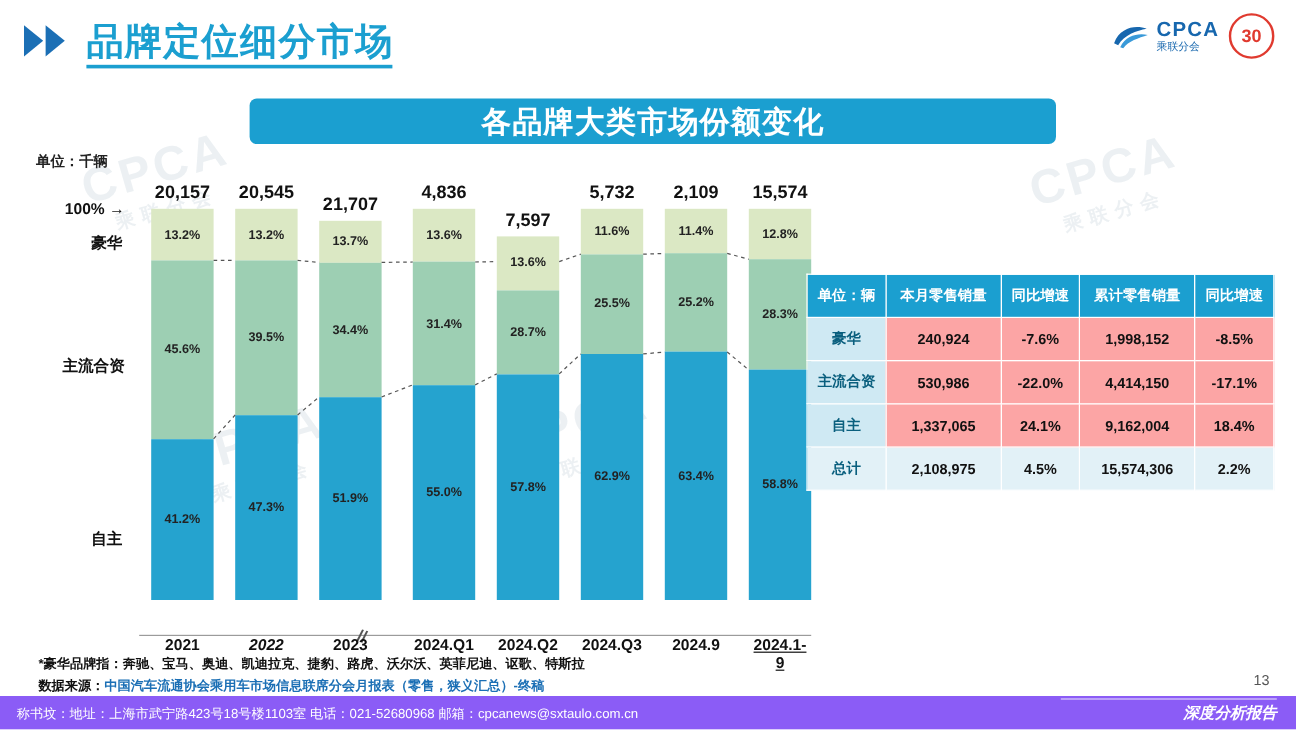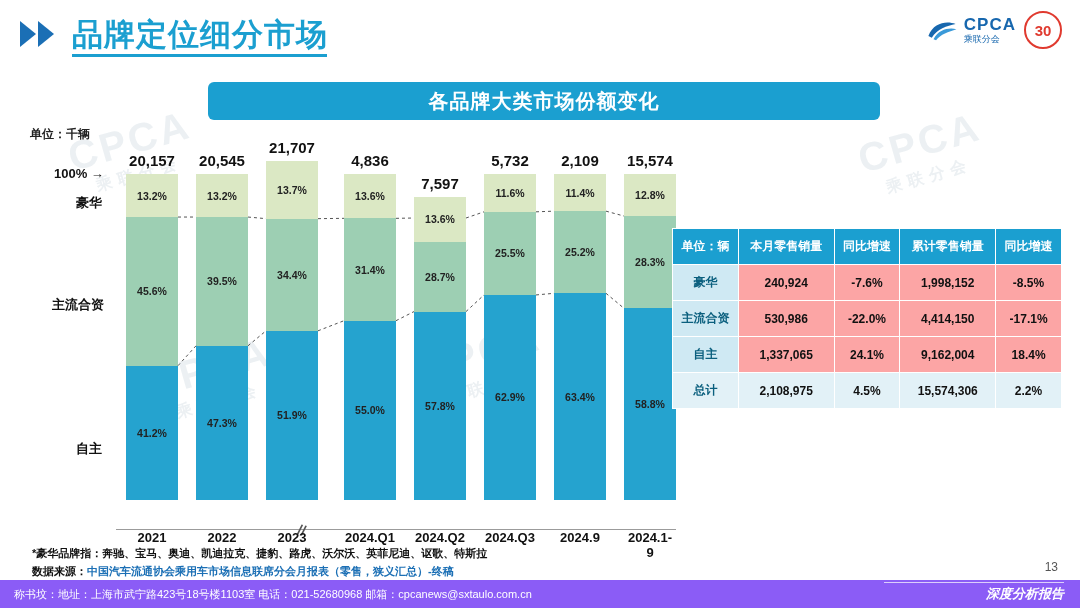--- a/index.html
+++ b/index.html
@@ -40,21 +40,21 @@
     width:34px;height:34px;border-radius:50%;
     border:2px solid #e03a2f;color:#e03a2f;
     display:flex;align-items:center;justify-content:center;
     font-size:15px;font-weight:bold;
   }
   
   .banner{
     position:absolute;left:208px;top:82px;width:672px;height:38px;
     background:#1b9fd0;border-radius:6px;
     display:flex;align-items:center;justify-content:center;
-    color:#ffffff;font-size:20px;font-weight:bold;letter-spacing:1px;
+    color:#ffffff;font-size:25px;font-weight:bold;letter-spacing:1px;
   }
   
   .wm{
     position:absolute;color:#e9eef1;font-weight:bold;
     font-size:40px;letter-spacing:3px;
     transform:rotate(-16deg);
     user-select:none;pointer-events:none;
     opacity:.85;
   }
   .wm small{display:block;font-size:16px;letter-spacing:6px;text-align:center;margin-top:2px;}
@@ -202,21 +202,21 @@
         </div>
         <div class="seg s-joint" style="height: 128.77px;">
           <span>39.5%</span>
         </div>
         <div class="seg s-self" style="height: 154.198px;">
           <span>47.3%</span>
         </div>
       </div>
       <div class="barcol" style="left: 150px;">
         <div class="bartotal">21,707</div>
-        <div class="seg s-lux" style="height: 58px;">
+        <div class="seg s-lux" style="height: 35px;">
           <span>13.7%</span>
         </div>
         <div class="seg s-joint" style="height: 112.144px;">
           <span>34.4%</span>
         </div>
         <div class="seg s-self" style="height: 169.194px;">
           <span>51.9%</span>
         </div>
       </div>
       <div class="barcol" style="left: 228px;">
@@ -295,27 +295,27 @@
       <line x1="420" y1="61.815999999999995" x2="438" y2="61.164" stroke="#555" stroke-width="1" stroke-dasharray="3,3"></line>
       <line x1="420" y1="144.946" x2="438" y2="143.316" stroke="#555" stroke-width="1" stroke-dasharray="3,3"></line>
       <line x1="490" y1="61.164" x2="508" y2="66.05400000000003" stroke="#555" stroke-width="1" stroke-dasharray="3,3"></line>
       <line x1="490" y1="143.316" x2="508" y2="158.31200000000004" stroke="#555" stroke-width="1" stroke-dasharray="3,3"></line>
     </svg>
 
   <div class="axisline"></div>
   <div class="breakmark">//</div>
   <div class="xlabels">
       <div class="xlab" style="left: 36px;">2021</div>
-      <div class="xlab" style="left: 106px;">2022</div>
+      <div class="xlab" style="left: 106px; font-style: italic;">2022</div>
       <div class="xlab" style="left: 176px;">2023</div>
       <div class="xlab" style="left: 254px;">2024.Q1</div>
       <div class="xlab" style="left: 324px;">2024.Q2</div>
       <div class="xlab" style="left: 394px;">2024.Q3</div>
       <div class="xlab" style="left: 464px;">2024.9</div>
-      <div class="xlab" style="left: 534px;">2024.1-9</div>
+      <div class="xlab" style="left: 534px; text-decoration: underline;">2024.1-9</div>
     </div>
 </div>
 
 <div class="tbl-wrap">
   <table>
     <thead>
       <tr>
         <th>单位：辆</th>
         <th>本月零售销量</th>
         <th>同比增速</th>

